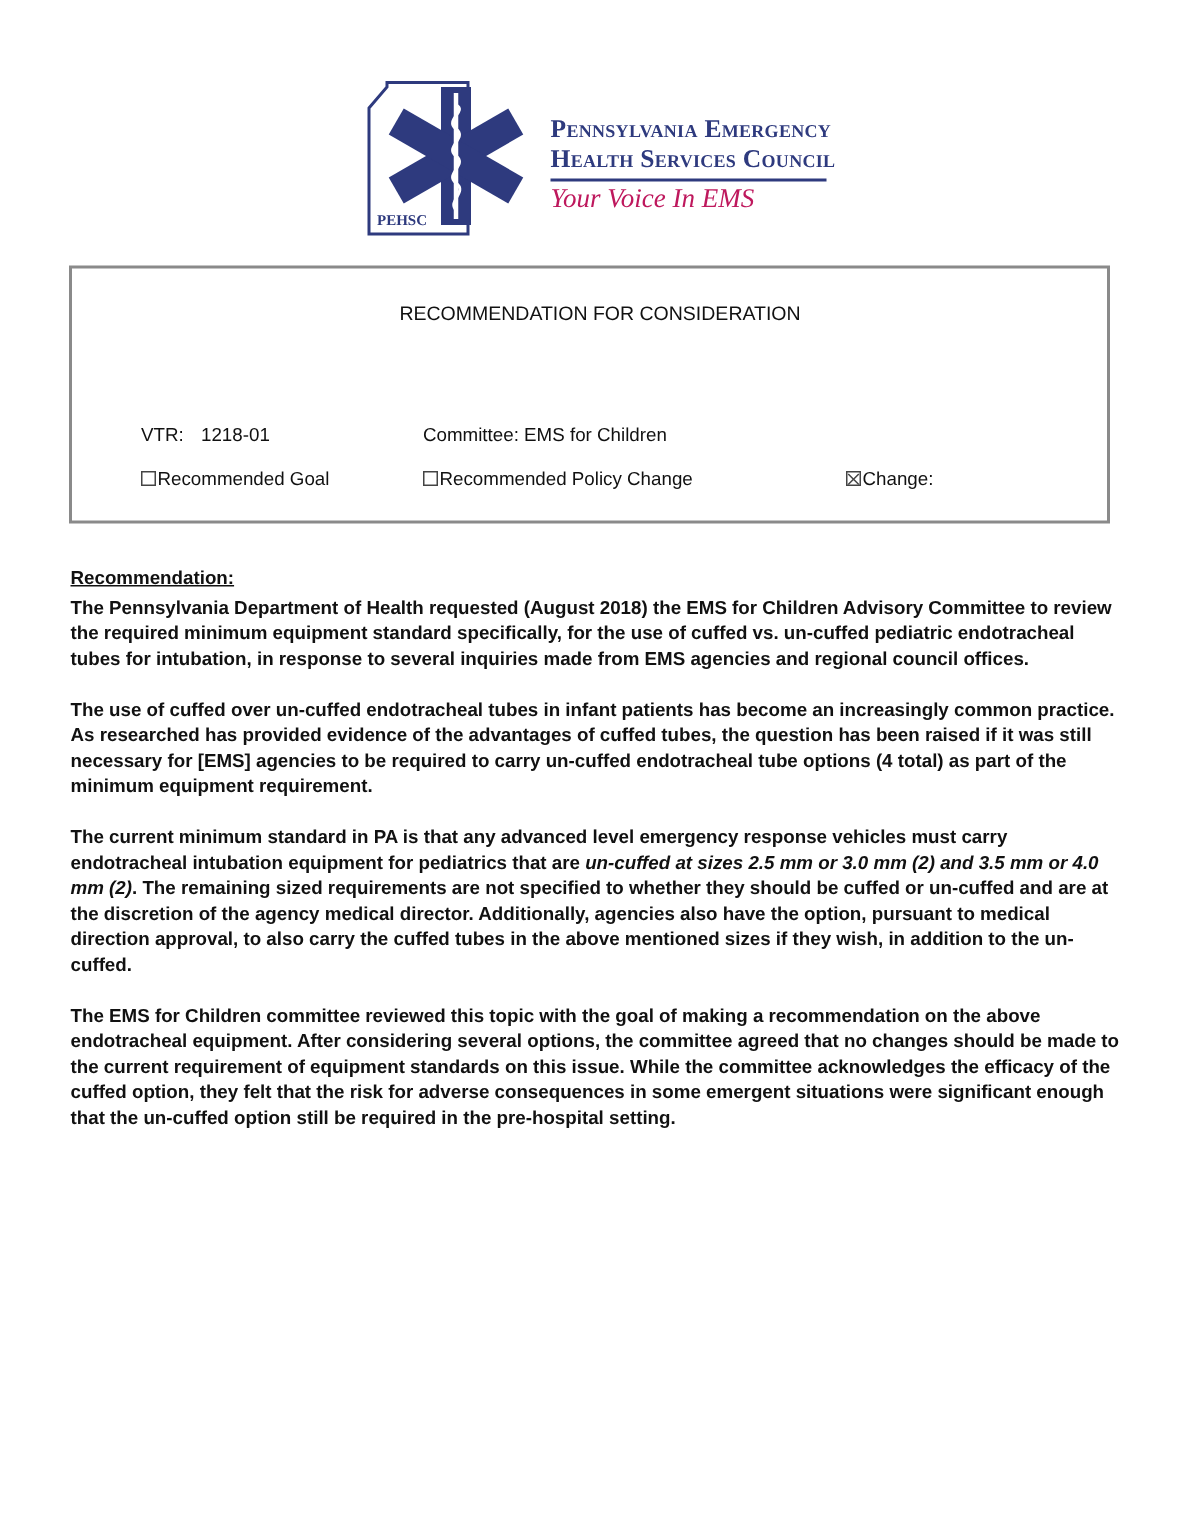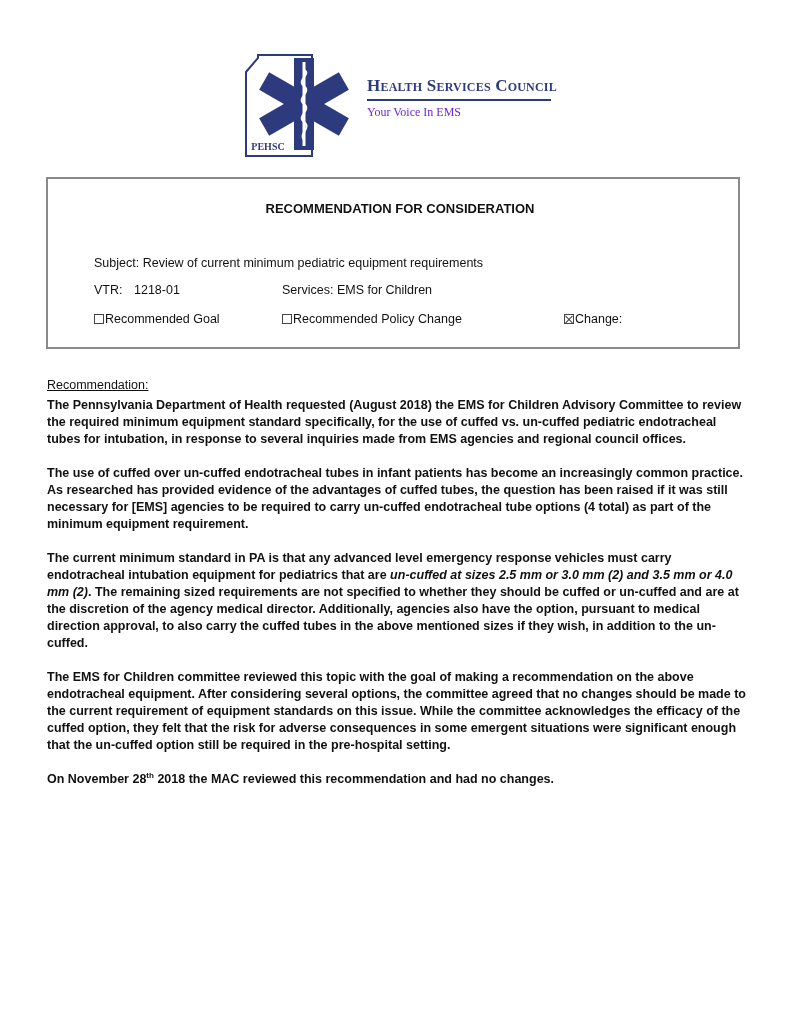--- a/index.html
+++ b/index.html
@@ -13,49 +13,49 @@
   }
   .logo-mark { position: absolute; left: 0; top: 0; width: 118px; height: 106px; }
   .logo-text { position: absolute; left: 125px; top: 24px; width: 200px; }
   .logo-line1, .logo-line2 {
     font-family: "Liberation Serif", "DejaVu Serif", serif;
     font-weight: bold; color: #2e3a7e; font-variant: small-caps;
     font-size: 17px; letter-spacing: 0.2px; line-height: 20px; white-space: nowrap;
   }
   .logo-rule { height: 2px; background: #2e3a7e; margin: 3px 0 3px 0; width: 184px; }
   .logo-tagline {
-    font-family: "Liberation Serif", "DejaVu Serif", serif; 
-    color: #6d28d9; font-size: 12px; line-height: 16px;
+    font-family: "Liberation Serif", "DejaVu Serif", serif; font-style: italic;
+    color: #be185d; font-size: 18px; line-height: 16px;
   }
   .box {
     position: absolute; left: 46px; top: 177px; width: 690px; height: 168px;
     border: 2px solid #8a8a8a;
   }
   .box-title {
     position: absolute; top: 22px; left: 14px; right: 0; text-align: center;
-    font-weight: bold; font-size: 13px;
+    font-weight: normal; font-size: 13px;
   }
   .box-row { position: absolute; left: 46px; font-size: 12.5px; white-space: nowrap; }
   .row-subject { top: 77px; }
   .row-vtr { top: 104px; }
   .row-checks { top: 133px; width: 620px; }
   .vtr-label { display: inline-block; width: 40px; }
   .vtr-value { display: inline-block; width: 148px; }
   .check { position: absolute; top: 0; white-space: nowrap; text-align: center; }
   .check .cb {
     display: inline-block; width: 10px; height: 10px; border: 1px solid #444;
     vertical-align: -1px; margin-right: 1px; position: relative; box-sizing: border-box;
   }
   .check .cb.checked::before, .check .cb.checked::after {
     content: ""; position: absolute; left: -1px; top: 3.5px; width: 10px; height: 1px; background: #444;
   }
   .check .cb.checked::before { transform: rotate(45deg); }
   .check .cb.checked::after { transform: rotate(-45deg); }
   .content { position: absolute; left: 47px; top: 377px; width: 700px; font-size: 12.5px; line-height: 17px; }
-  .heading { font-weight: normal; text-decoration: underline; margin: 0 0 3px 0; }
+  .heading { font-weight: bold; text-decoration: underline; margin: 0 0 3px 0; }
   .rec-text { text-decoration: underline; margin: 0 0 17px 0; }
   p { margin: 0 0 17px 0; font-weight: bold; }
   sup { font-size: 8px; line-height: 0; }
 </style>
 </head>
 <body>
 
 <div class="logo">
   <svg class="logo-mark" viewBox="0 0 118 106">
 
@@ -68,44 +68,40 @@
       <rect x="-10" y="-46" width="20" height="92" transform="rotate(-60)"></rect>
     </g>
 
     <rect x="60.5" y="10" width="3" height="84" fill="#ffffff"></rect>
     <path d="M62,18 C70,22 54,28 62,34 C70,40 54,46 62,52 C70,58 54,64 62,70 C70,76 56,82 62,88" fill="none" stroke="#ffffff" stroke-width="2"></path>
 
     <rect x="6" y="86" width="40" height="16" fill="#ffffff"></rect>
     <text x="26" y="98" font-family="Liberation Serif, DejaVu Serif, serif" font-size="10" font-weight="bold" fill="#2e3a7e" text-anchor="middle">PEHSC</text>
   </svg>
   <div class="logo-text">
+    <div class="logo-line1">Pennsylvania Emergency</div>
     <div class="logo-line2">Health Services Council</div>
     <div class="logo-rule"></div>
     <div class="logo-tagline">Your Voice In EMS</div>
   </div>
 </div>
 
 <div class="box">
   <div class="box-title">RECOMMENDATION FOR CONSIDERATION</div>
-  <div class="box-row row-subject">
-    <span>Subject:</span>
-    <span>Review of current minimum pediatric equipment requirements</span>
-  </div>
   <div class="box-row row-vtr">
-    <span class="vtr-label">VTR:</span><span class="vtr-value">1218-01</span><span>Services:</span>
+    <span class="vtr-label">VTR:</span><span class="vtr-value">1218-01</span><span>Committee:</span>
     <span>EMS for Children</span>
   </div>
   <div class="box-row row-checks">
     <span class="check" style="left:0"><span class="cb"></span><span>Recommended Goal</span></span>
     <span class="check" style="left:188px"><span class="cb"></span><span>Recommended Policy Change</span></span>
     <span class="check" style="left:470px"><span class="cb checked"></span><span>Change:</span></span>
   </div>
 </div>
 
 <div class="content">
   <div class="heading">Recommendation:</div>
 
   <p>The Pennsylvania Department of Health requested (August 2018) the EMS for Children Advisory Committee to review the required minimum equipment standard specifically, for the use of cuffed vs. un-cuffed pediatric endotracheal tubes for intubation, in response to several inquiries made from EMS agencies and regional council offices.</p>
   <p>The use of cuffed over un-cuffed endotracheal tubes in infant patients has become an increasingly common practice. As researched has provided evidence of the advantages of cuffed tubes, the question has been raised if it was still necessary for [EMS] agencies to be required to carry un-cuffed endotracheal tube options (4 total) as part of the minimum equipment requirement.</p>
   <p><span>The current minimum standard in PA is that any advanced level emergency response vehicles must carry endotracheal intubation equipment for pediatrics that are </span><i>un-cuffed at sizes 2.5 mm or 3.0 mm (2) and 3.5 mm or 4.0 mm (2)</i><span>. The remaining sized requirements are not specified to whether they should be cuffed or un-cuffed and are at the discretion of the agency medical director. Additionally, agencies also have the option, pursuant to medical direction approval, to also carry the cuffed tubes in the above mentioned sizes if they wish, in addition to the un-cuffed.</span></p>
   <p>The EMS for Children committee reviewed this topic with the goal of making a recommendation on the above endotracheal equipment. After considering several options, the committee agreed that no changes should be made to the current requirement of equipment standards on this issue. While the committee acknowledges the efficacy of the cuffed option, they felt that the risk for adverse consequences in some emergent situations were significant enough that the un-cuffed option still be required in the pre-hospital setting.</p>
-  <p><span>On November 28</span><sup>th</sup><span> 2018 the MAC reviewed this recommendation and had no changes.</span></p>
 </div>
 
 </body></html>

